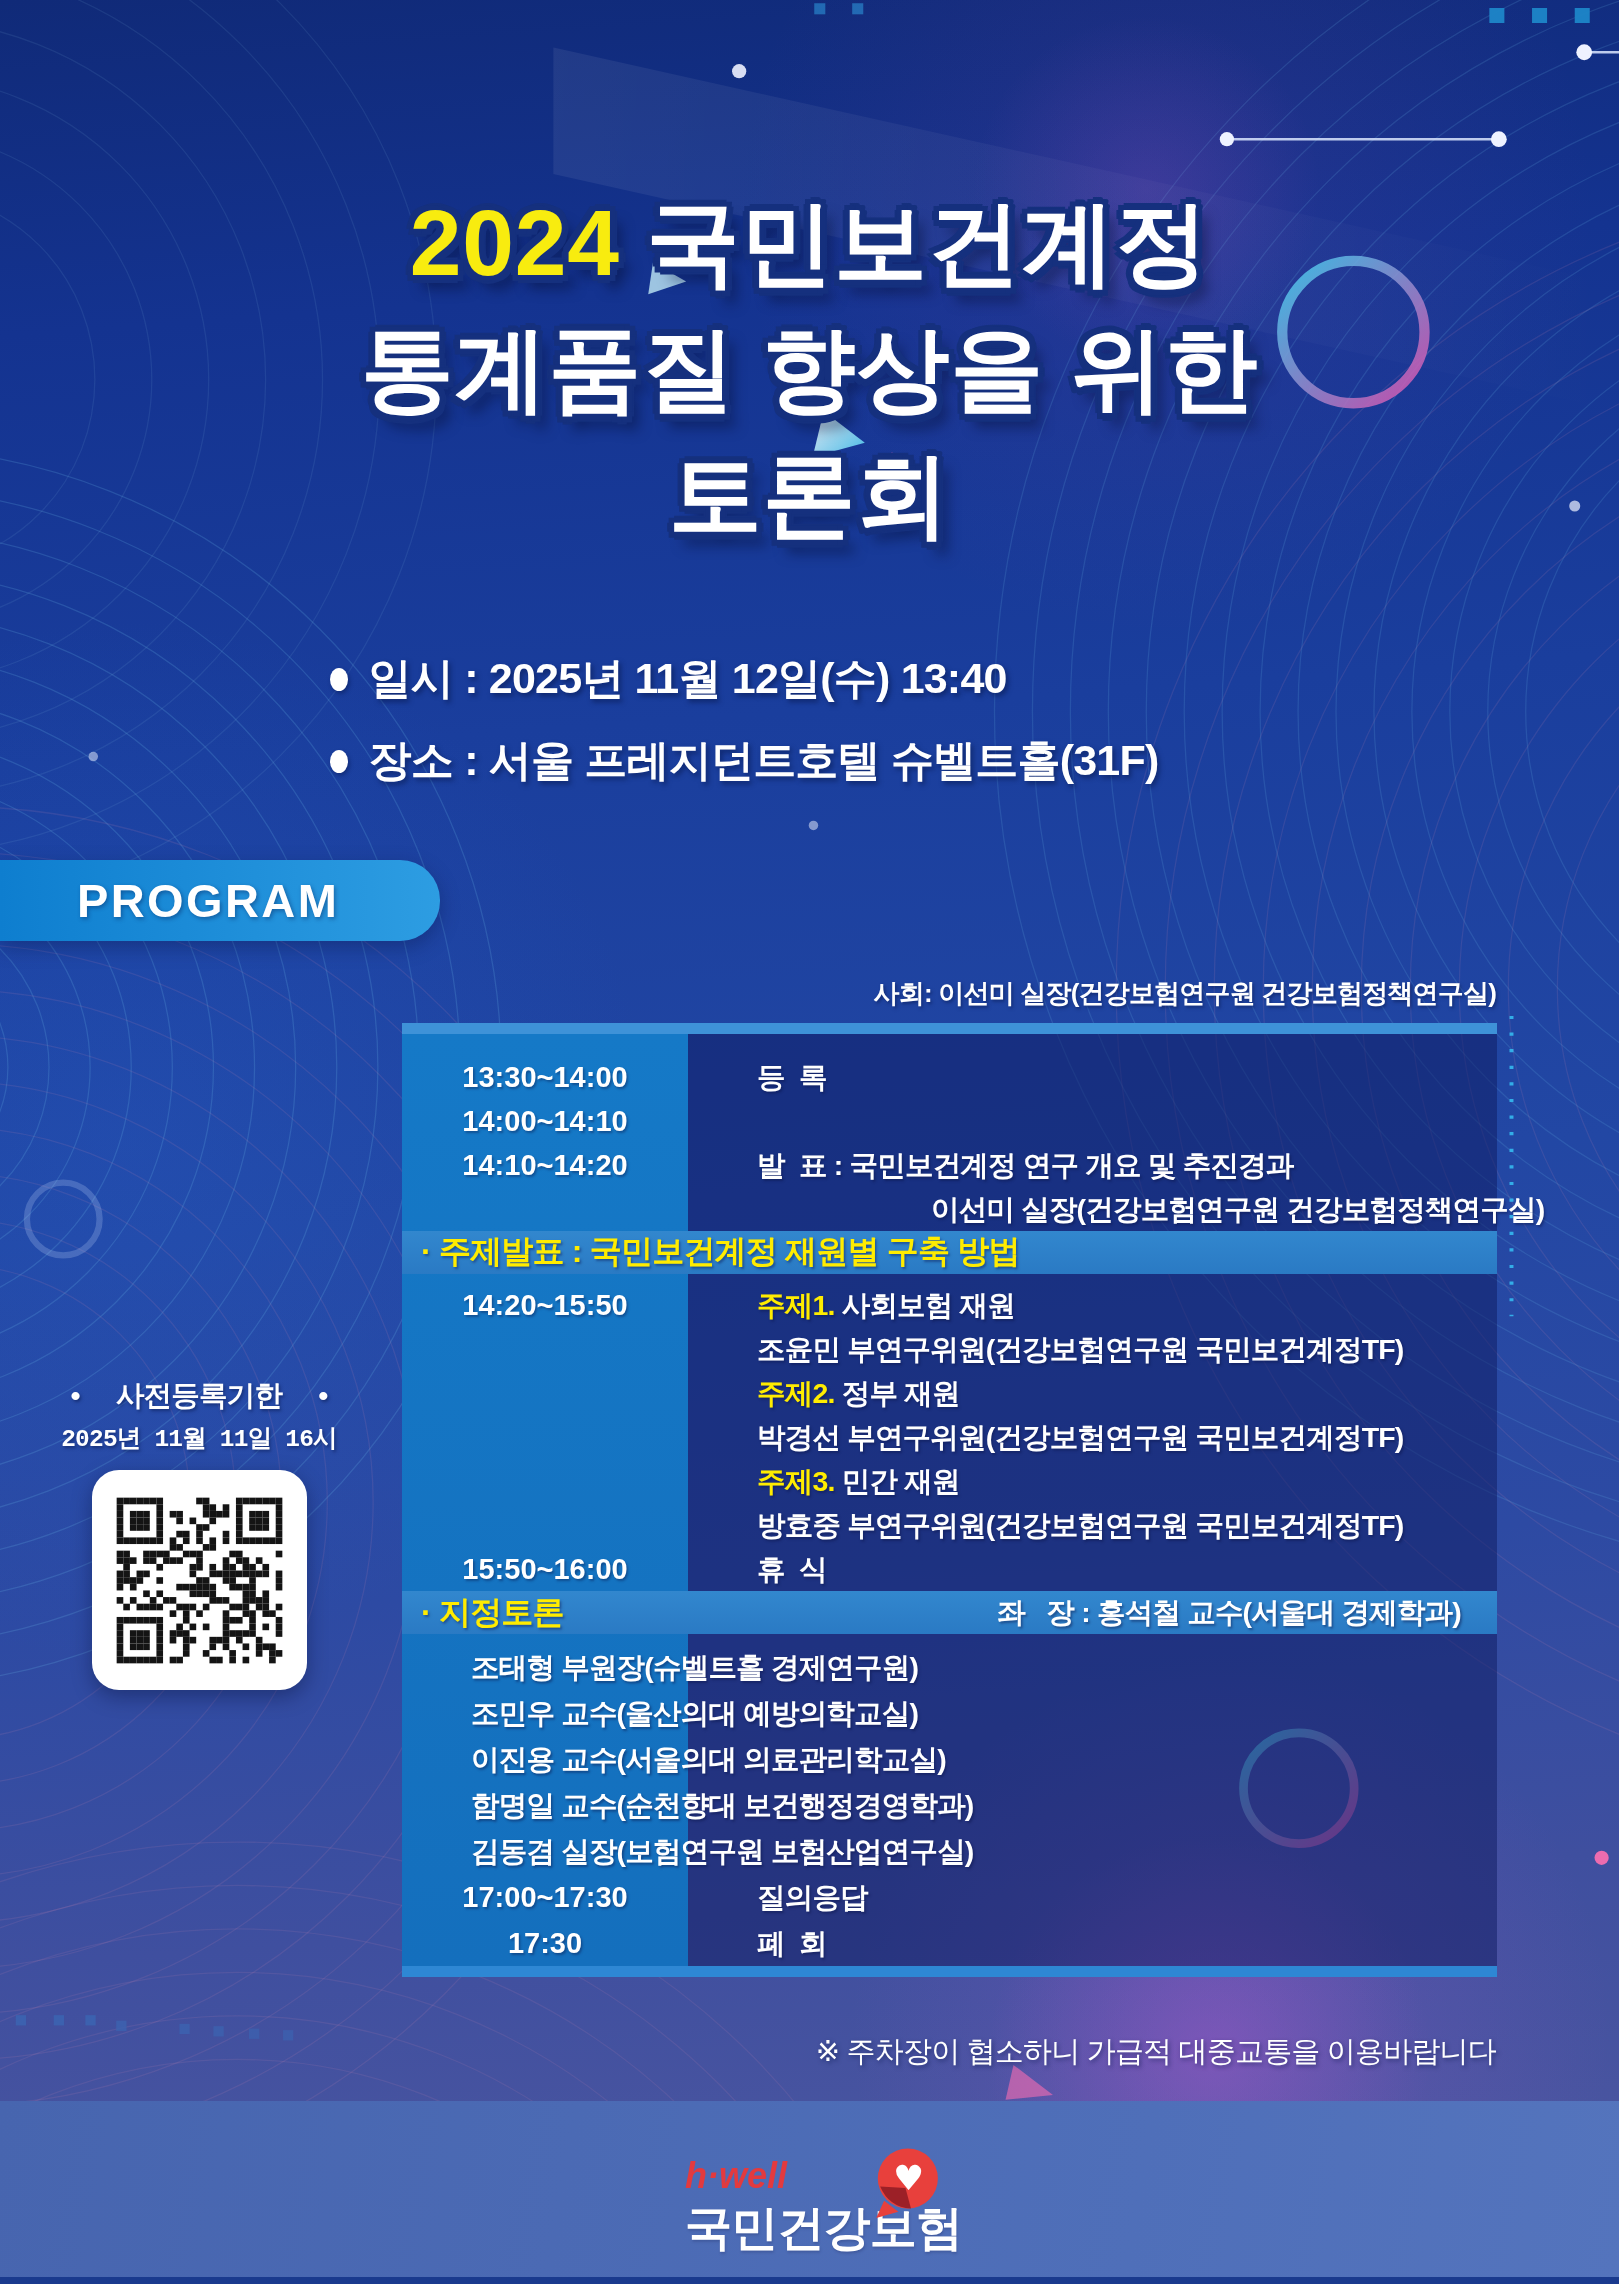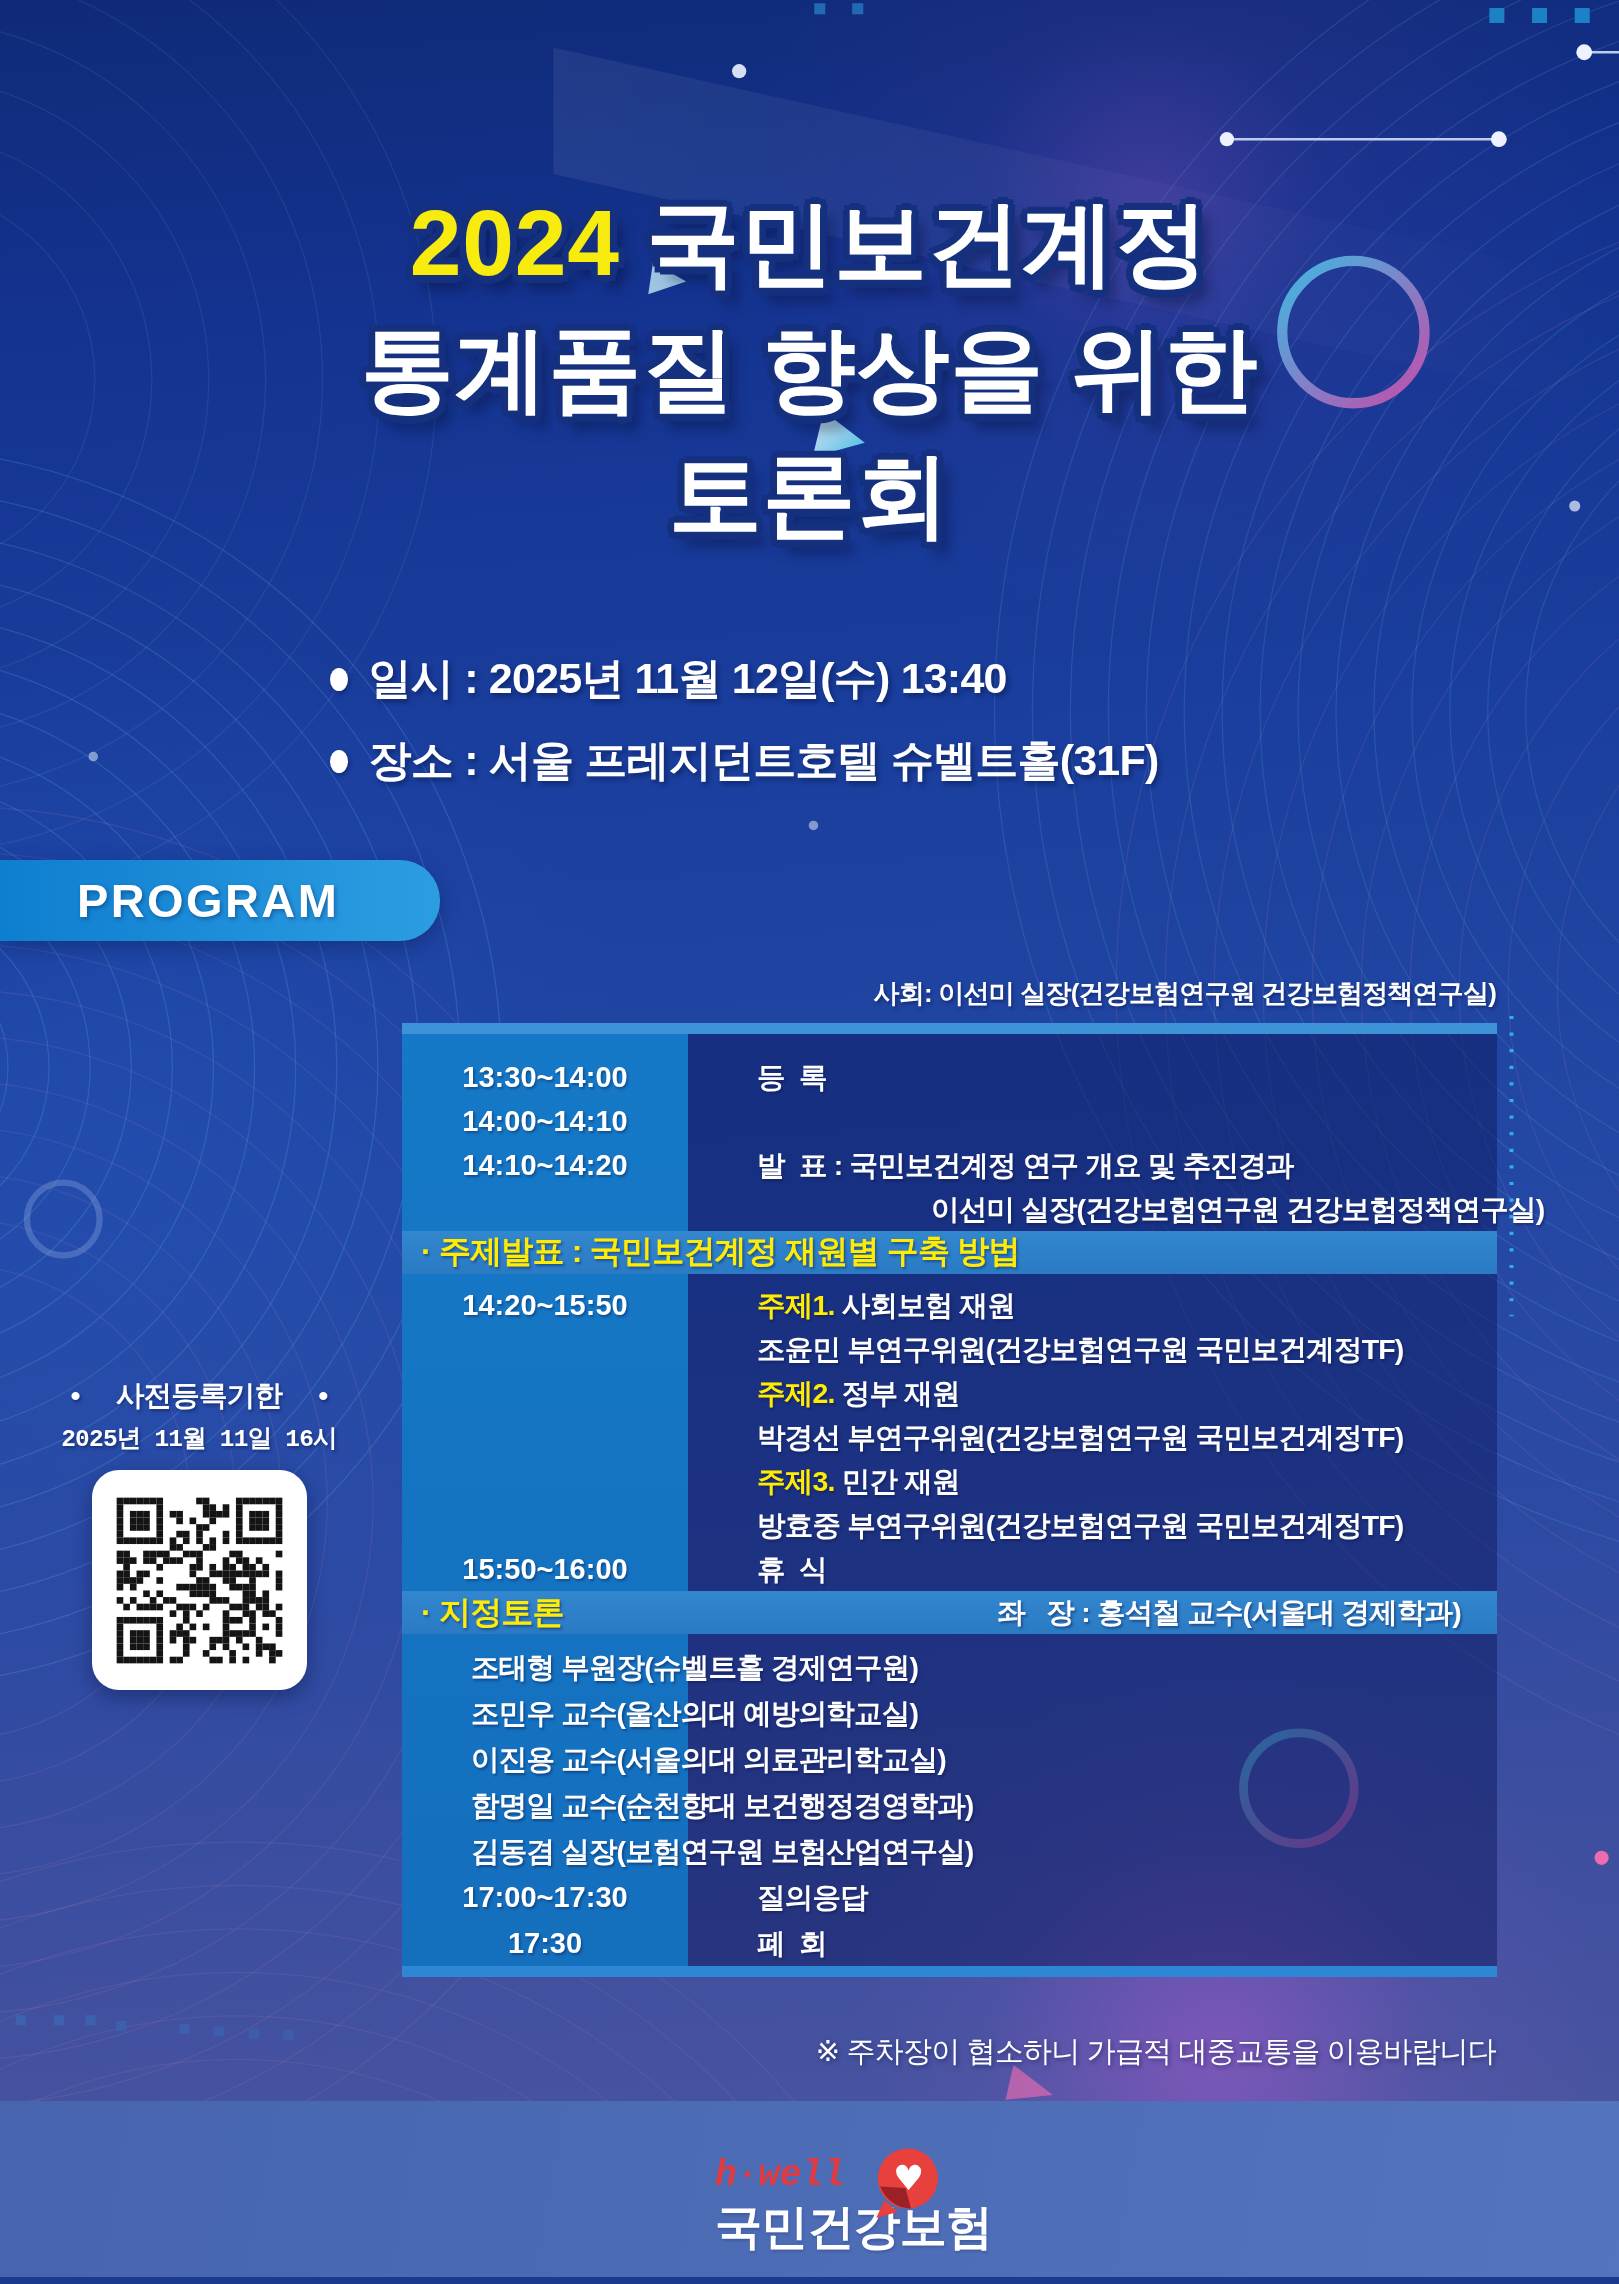--- a/index.html
+++ b/index.html
@@ -80,21 +80,21 @@
   .reg-block{position:absolute;left:47px;top:1377px;width:304px;text-align:center;color:#fff;font-family:Liberation Mono, monospace;}
   .reg-title{font-size:28.5px;font-weight:900;letter-spacing:-0.8px;text-shadow:1.6px 1.6px 3.2px rgba(5,20,70,.5);white-space:pre;}
   .reg-date{font-size:24.5px;font-weight:600;margin-top:6.3px;letter-spacing:-0.8px;text-shadow:1.6px 1.6px 3.2px rgba(5,20,70,.5);white-space:pre;}
   .qr-box{margin:16px auto 0;width:215px;height:220px;background:#fff;border-radius:27px;
     display:flex;align-items:center;justify-content:center;
     box-shadow:0 6.3px 20.6px rgba(0,10,40,.35);}
 
   
   .footer-band{position:absolute;left:0;top:2101px;width:100%;height:183px;
     background:linear-gradient(100deg,#4765af,#4f6fb9 70%,#5474bd);}
-  .logo-text{position:absolute;left:715px;top:2155px;font-family:Liberation Mono, monospace;}
+  .logo-text{position:absolute;left:685px;top:2155px;}
   .logo-hwell{font-size:36px;font-weight:800;font-style:italic;color:#e23a3f;letter-spacing:0;}
   .logo-name{font-size:47px;font-weight:800;color:#fff;letter-spacing:-0.8px;margin-top:0px;
     text-shadow:0.8px 1.6px 2.4px rgba(30,40,90,.25);}
   .logo-mark{position:absolute;left:873px;top:2139px;width:76px;height:87px;}
   .bottom-strip{position:absolute;left:0;bottom:0;width:100%;height:7.1px;background:#1a3a8e;}
 </style>
 </head>
 <body>
 
 <div id="poster">

